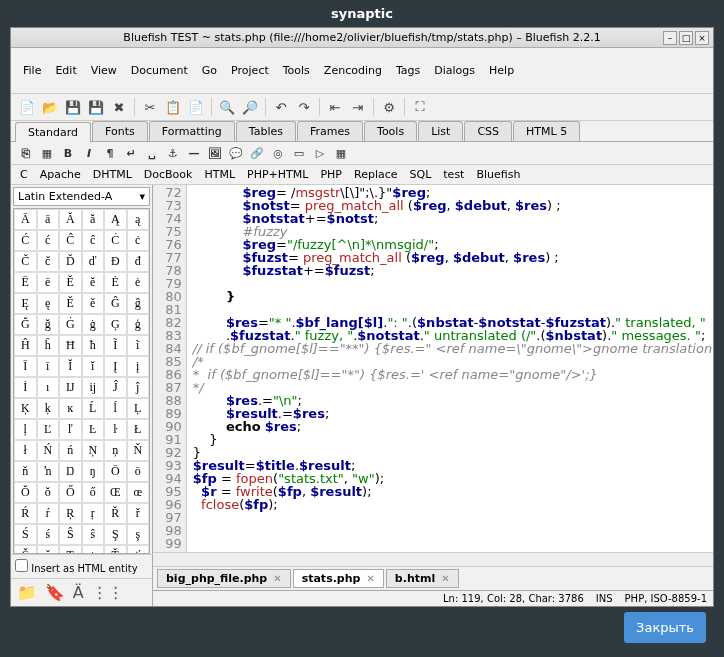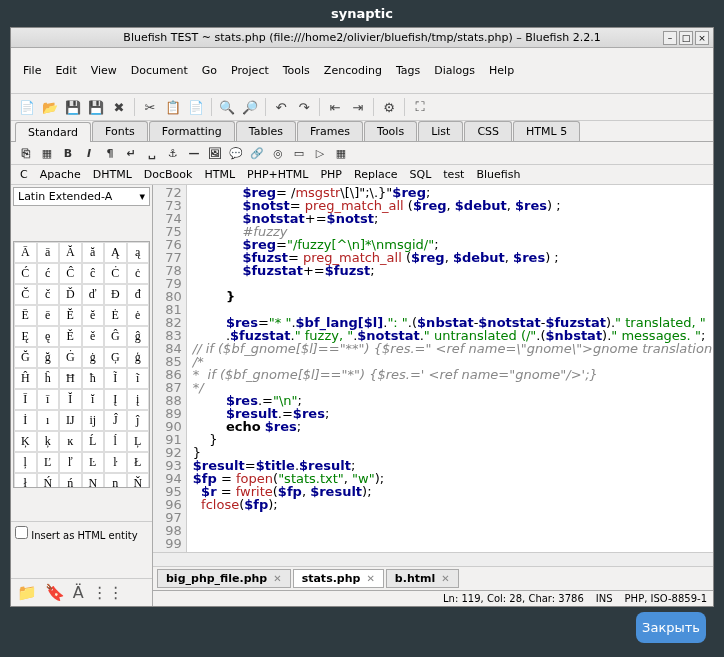--- a/index.html
+++ b/index.html
@@ -16,21 +16,21 @@
 .toolbar .tb-btn { width: 20px; height: 20px; border: 1px solid transparent; display: flex; align-items: center; justify-content: center; font-size: 13px; cursor: pointer; color: #444; }
 .toolbar .sep { width: 1px; height: 18px; background: #ccc; margin: 0 2px; }
 .tab-row { display: flex; border-bottom: 1px solid #aaa; padding: 0 4px; font-size: 11px; }
 .tab-row .tab { padding: 3px 12px; border: 1px solid #aaa; border-bottom: none; background: #e4e4e4; margin-right: 1px; border-radius: 3px 3px 0 0; cursor: pointer; }
 .tab-row .tab.active { background: #f2f1f0; position: relative; top: 1px; }
 .icon-toolbar { display: flex; gap: 3px; padding: 2px 6px; border-bottom: 1px solid #ccc; align-items: center; }
 .icon-toolbar .ib { width: 18px; height: 18px; display: flex; align-items: center; justify-content: center; font-size: 11px; cursor: pointer; font-weight: bold; color: #333; }
 .lang-row { display: flex; gap: 6px; padding: 2px 6px; border-bottom: 1px solid #ccc; font-size: 11px; }
 .lang-row span { cursor: pointer; padding: 1px 3px; }
 .main-area { display: flex; flex: 1; overflow: hidden; }
-.left-panel { width: 142px; border-right: 1px solid #aaa; display: flex; flex-direction: column; background: #f2f1f0; gap: 33px; }
+.left-panel { width: 142px; border-right: 1px solid #aaa; display: flex; flex-direction: column; background: #f2f1f0; }
 .charset-select { background: #fff; border: 1px solid #aaa; margin: 2px; padding: 2px 4px; font-size: 11px; display: flex; justify-content: space-between; align-items: center; cursor: pointer; }
 .char-grid { display: grid; grid-template-columns: repeat(6, 1fr); flex: 1; overflow-y: auto; background: #fff; border: 1px solid #aaa; margin: 0 2px; }
 .char-grid div { border: 1px solid #ddd; text-align: center; font-size: 12px; padding: 2px 0; cursor: pointer; font-family: serif; }
 .insert-label { padding: 4px; font-size: 10px; border-top: 1px solid #ccc; }
 .bottom-icons { display: flex; gap: 8px; padding: 4px 6px; border-top: 1px solid #ccc; }
 .bottom-icons span { font-size: 16px; cursor: pointer; color: #555; }
 .editor-area { flex: 1; display: flex; flex-direction: column; overflow: hidden; }
 .code-wrap { flex: 1; display: flex; overflow: auto; background: #fff; font-family: "DejaVu Sans Mono", monospace; font-size: 13px; line-height: 13px; }
 .line-numbers { background: #eee; color: #888; text-align: right; padding: 1px 4px; border-right: 1px solid #ccc; white-space: pre; user-select: none; }
 .code { padding: 1px 6px; white-space: pre; }
@@ -39,21 +39,21 @@
 .code .var { color: #00008b; font-weight: bold; }
 .code .cmt { color: #888; font-style: italic; }
 .code .tag { color: #800080; font-weight: bold; }
 .code .func { color: #b22222; }
 .scrollbar-h { height: 14px; background: #eee; border-top: 1px solid #ccc; }
 .file-tabs { display: flex; padding: 2px 4px; border-top: 1px solid #ccc; font-size: 11px; font-weight: bold; }
 .file-tabs .ftab { padding: 2px 8px; border: 1px solid #aaa; background: #e8e8e8; margin-right: 2px; display: flex; align-items: center; gap: 6px; cursor: pointer; }
 .file-tabs .ftab.active { background: #fff; }
 .file-tabs .ftab .close { color: #888; font-size: 10px; }
 .status-bar { border-top: 1px solid #aaa; padding: 2px 6px; font-size: 10px; text-align: right; display: flex; justify-content: flex-end; gap: 12px; }
-.close-btn { position: absolute; bottom: 14px; right: 18px; background: #4a90d9; color: #fff; border: none; padding: 8px 6px; font-size: 13px; border-radius: 8px; cursor: pointer; }
+.close-btn { position: absolute; bottom: 14px; right: 18px; background: #4a90d9; color: #fff; border: none; padding: 8px 12px; font-size: 13px; border-radius: 3px; cursor: pointer; }
 </style>
 </head>
 <body>
 
 <div class="outer-window">
   <div class="outer-title">synaptic</div>
 
   <div class="app-window">
 
     <div class="title-bar">

